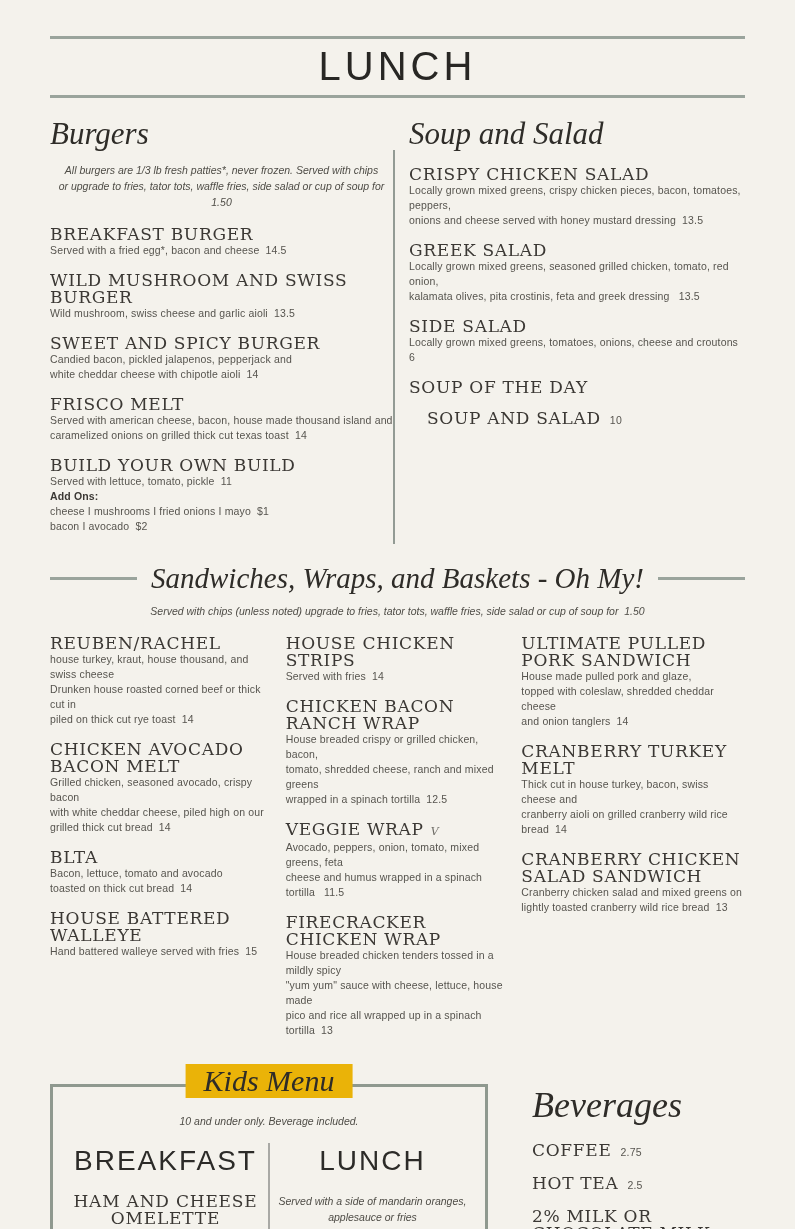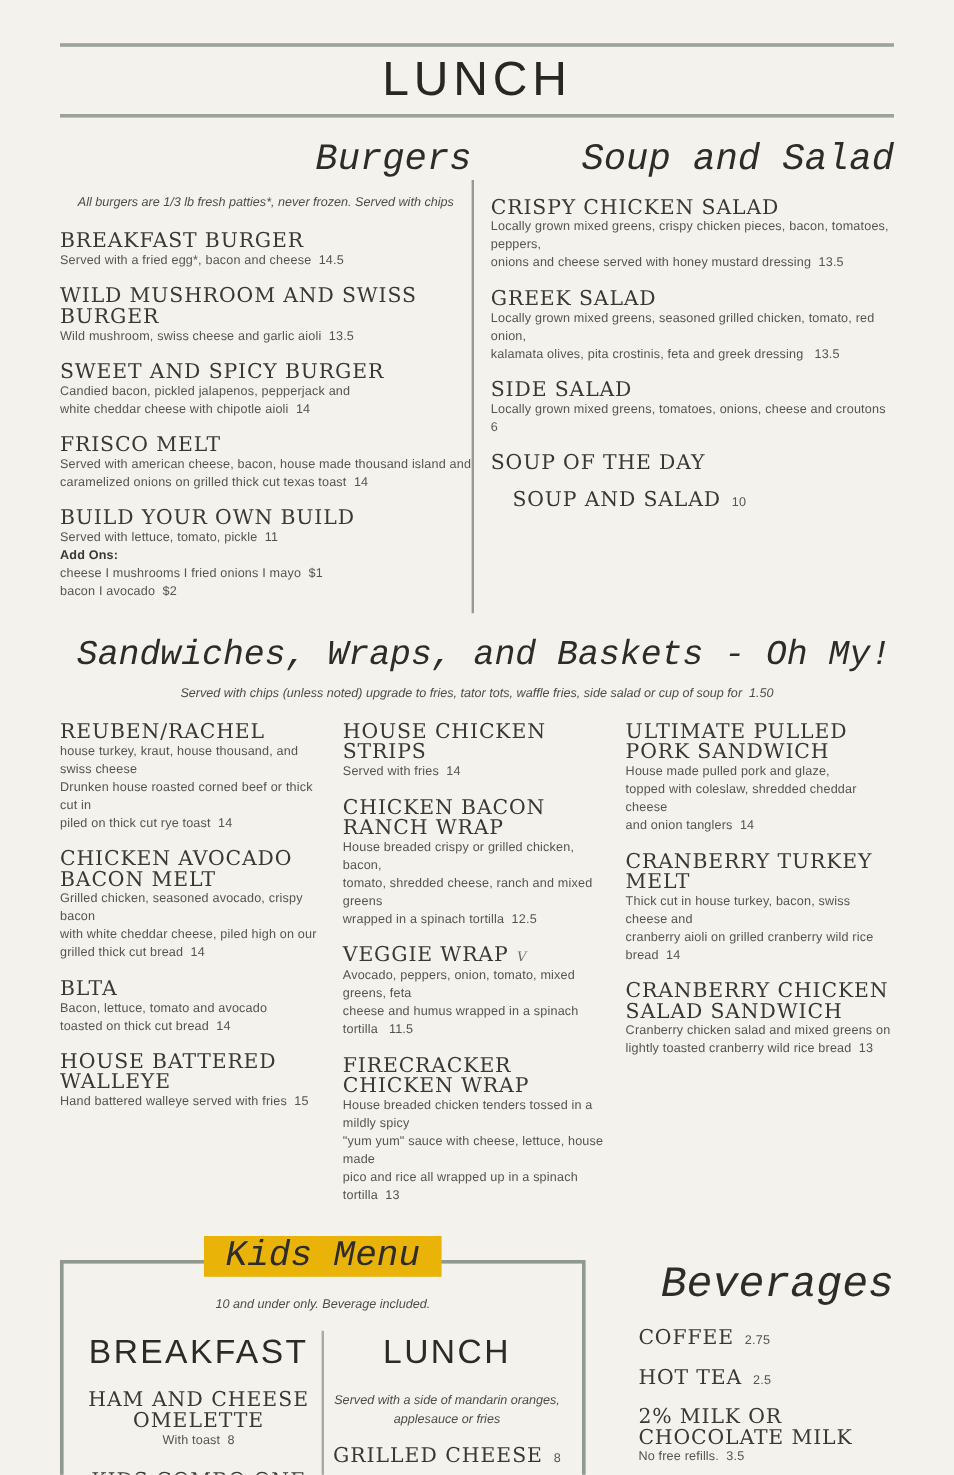--- a/index.html
+++ b/index.html
@@ -15,22 +15,22 @@
   
   .title-block{margin:36px 50px 0;}
   .rule{height:3px;background:#9aa49c;}
   .page-title{
     text-align:center;font-size:40px;font-weight:300;letter-spacing:4px;
     color:#282724;margin:5px 0 6px;font-family:"Liberation Sans",sans-serif;
   }
 
   
   .script{
-    font-family:Liberation Mono, monospace;font-style:italic;font-weight:500;
-    color:#2e2c28;text-align:right;
+    font-family:Liberation Serif, serif;font-style:italic;font-weight:500;
+    color:#2e2c28;text-align:left;
   }
 
   
   .menu-item{margin-bottom:14px;}
   .menu-item.indent{margin-left:18px;}
   .item-name-row{line-height:16px;}
   .item-name{
     font-family:"DejaVu Serif",serif;font-weight:400;font-size:17px;
     letter-spacing:.7px;color:#3b3834;
   }
@@ -107,20 +107,21 @@
   <div class="title-block">
     <div class="rule"></div>
     <div class="page-title">LUNCH</div>
     <div class="rule"></div>
   </div>
 
   <div class="two-col">
     <div class="col-left">
       <div class="script">Burgers</div>
       <p class="section-intro italic">All burgers are 1/3 lb fresh patties*, never frozen. Served with chips</p>
+      <p class="section-intro italic">or upgrade to fries, tator tots, waffle fries, side salad or cup of soup for  1.50</p>
       <div class="burger-items">
           <div class="menu-item">
             <div class="item-name-row"><span class="item-name">BREAKFAST BURGER</span></div>
             <div class="item-desc">Served with a fried egg*, bacon and cheese  14.5</div>
           </div>
           <div class="menu-item">
             <div class="item-name-row"><span class="item-name">WILD MUSHROOM AND SWISS BURGER</span></div>
             <div class="item-desc">Wild mushroom, swiss cheese and garlic aioli  13.5</div>
           </div>
           <div class="menu-item">

